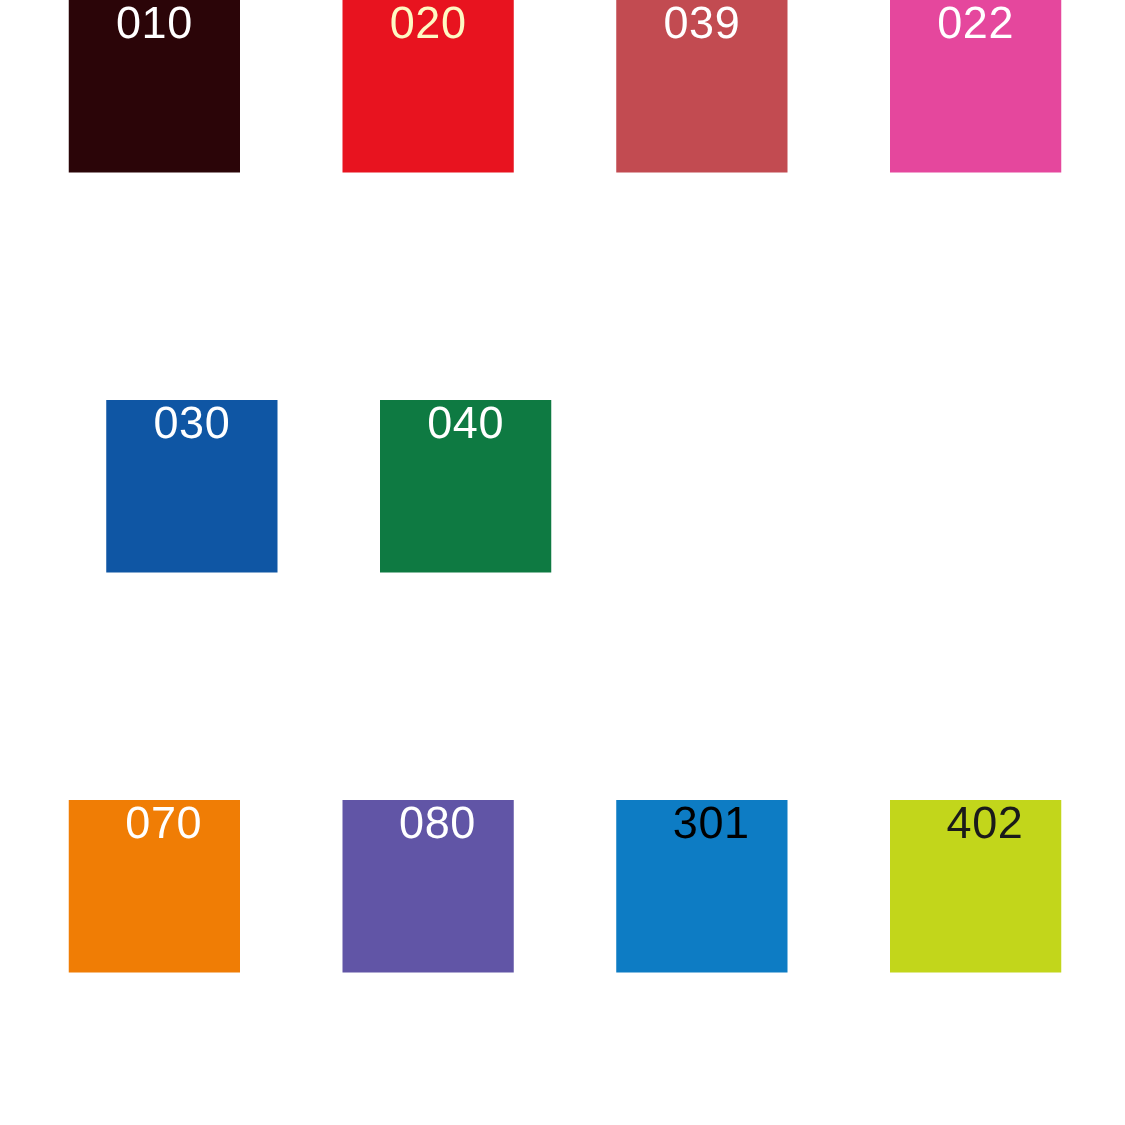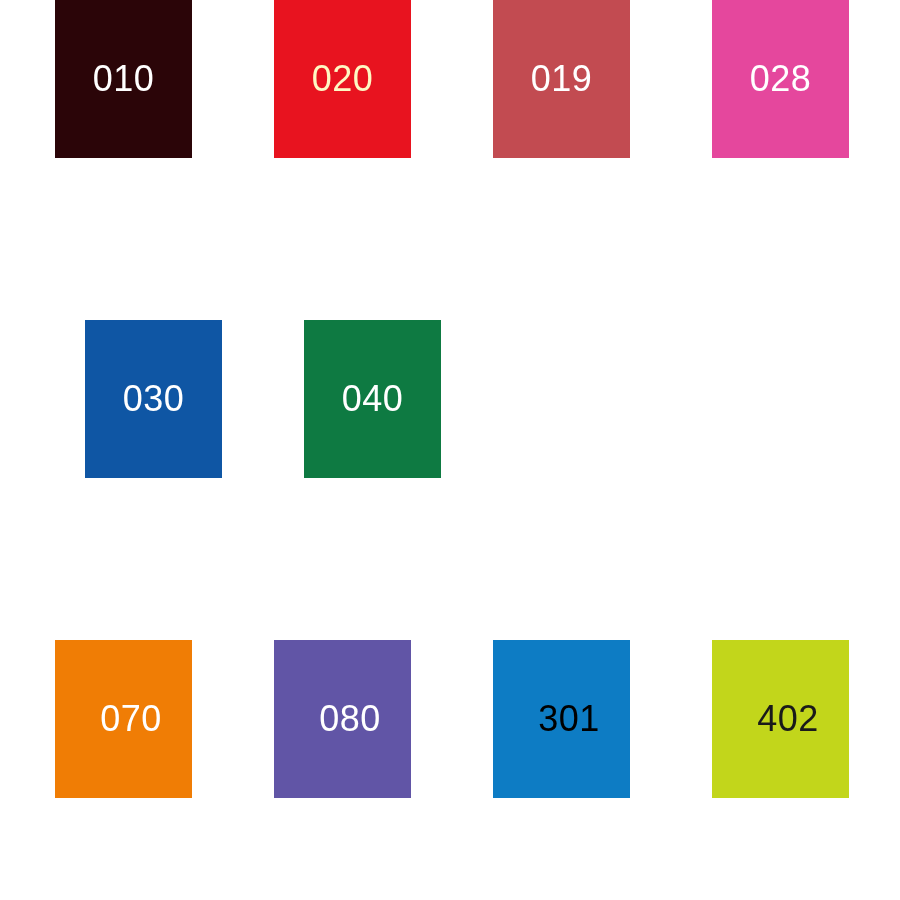--- a/index.html
+++ b/index.html
@@ -15,23 +15,23 @@
   }
   #swatch-grid {
     position: relative;
     width: 900px;
     height: 900px;
     background: #ffffff;
   }
   .swatch {
     position: absolute;
     width: 137px;
-    height: 158px;
+    height: 138px;
     display: flex;
-    align-items: center;
+    align-items: flex-start;
     justify-content: center;
     box-sizing: border-box;
   }
   .swatch-label {
     font-family: "Liberation Sans", sans-serif;
     font-size: 36px;
     font-weight: 400;
     letter-spacing: 0.5px;
     line-height: 1;
     user-select: none;
@@ -53,25 +53,25 @@
 
   <div class="swatch col-0 row-0" style="background-color: rgb(43, 5, 8);">
     <span class="swatch-label" style="color: rgb(255, 255, 255);">010</span>
   </div>
 
   <div class="swatch col-1 row-0" style="background-color: rgb(232, 19, 31);">
     <span class="swatch-label" style="color: #fef9c3;">020</span>
   </div>
 
   <div class="swatch col-2 row-0" style="background-color: rgb(194, 75, 81);">
-    <span class="swatch-label" style="color: rgb(255, 255, 255);">019</span>
+    <span class="swatch-label" style="color: rgb(255, 255, 255);">039</span>
   </div>
 
   <div class="swatch col-3 row-0" style="background-color: rgb(229, 71, 157);">
-    <span class="swatch-label" style="color: rgb(255, 255, 255);">028</span>
+    <span class="swatch-label" style="color: rgb(255, 255, 255);">022</span>
   </div>
 
   <div class="swatch col-0 row-1" style="background-color: rgb(15, 86, 164);">
     <span class="swatch-label" style="color: rgb(255, 255, 255);">030</span>
   </div>
 
   <div class="swatch col-1 row-1" style="background-color: rgb(14, 122, 66);">
     <span class="swatch-label" style="color: rgb(255, 255, 255);">040</span>
   </div>
 

